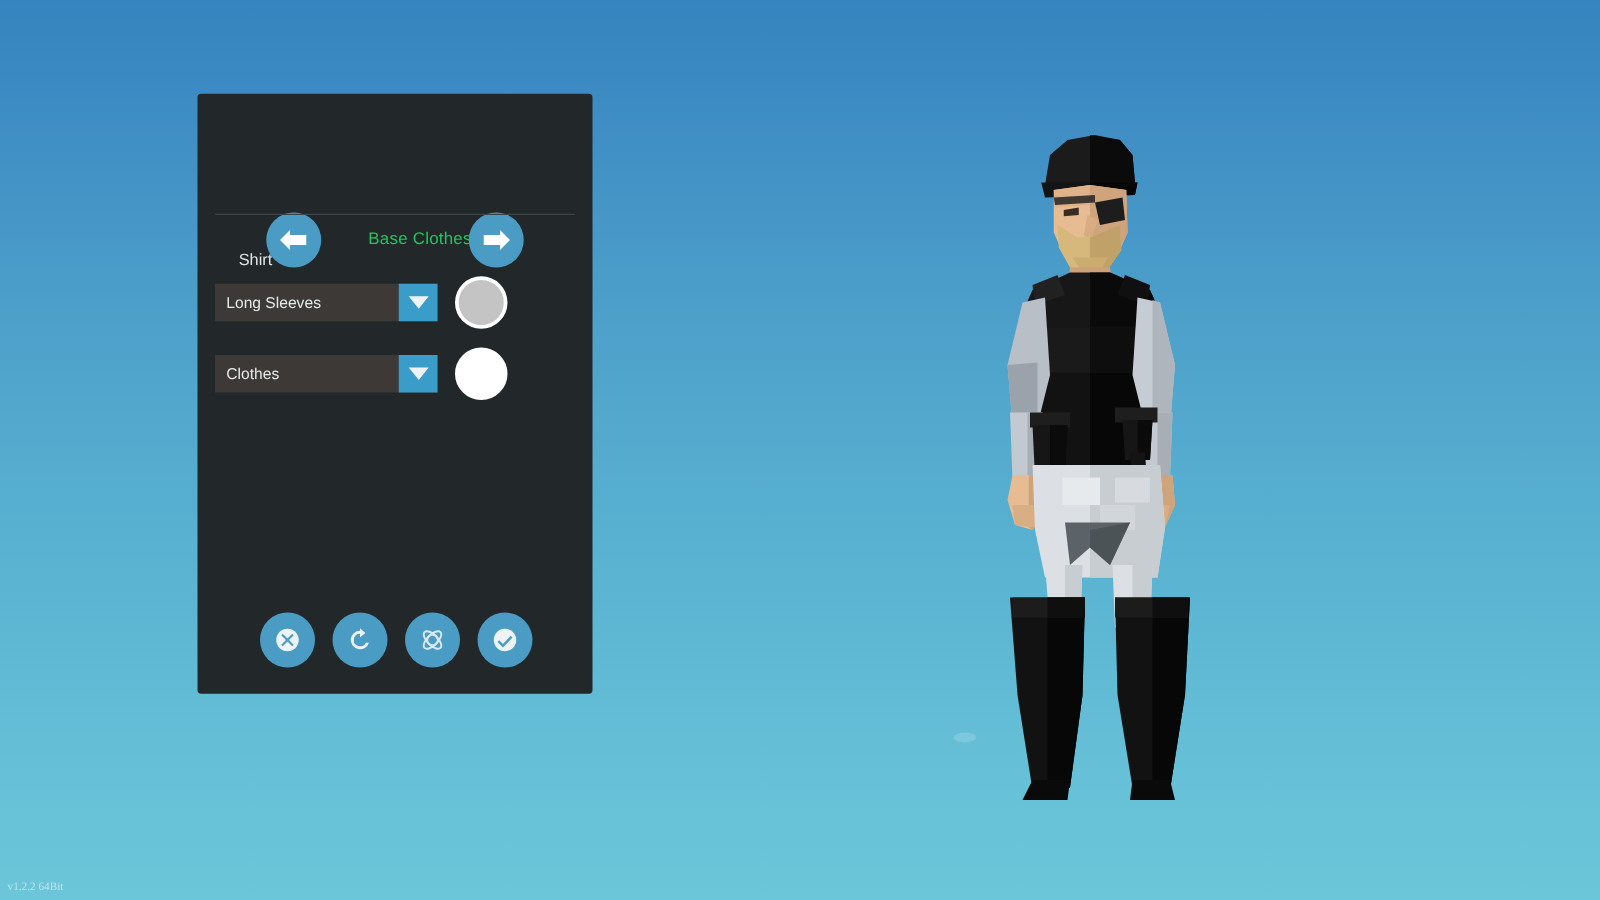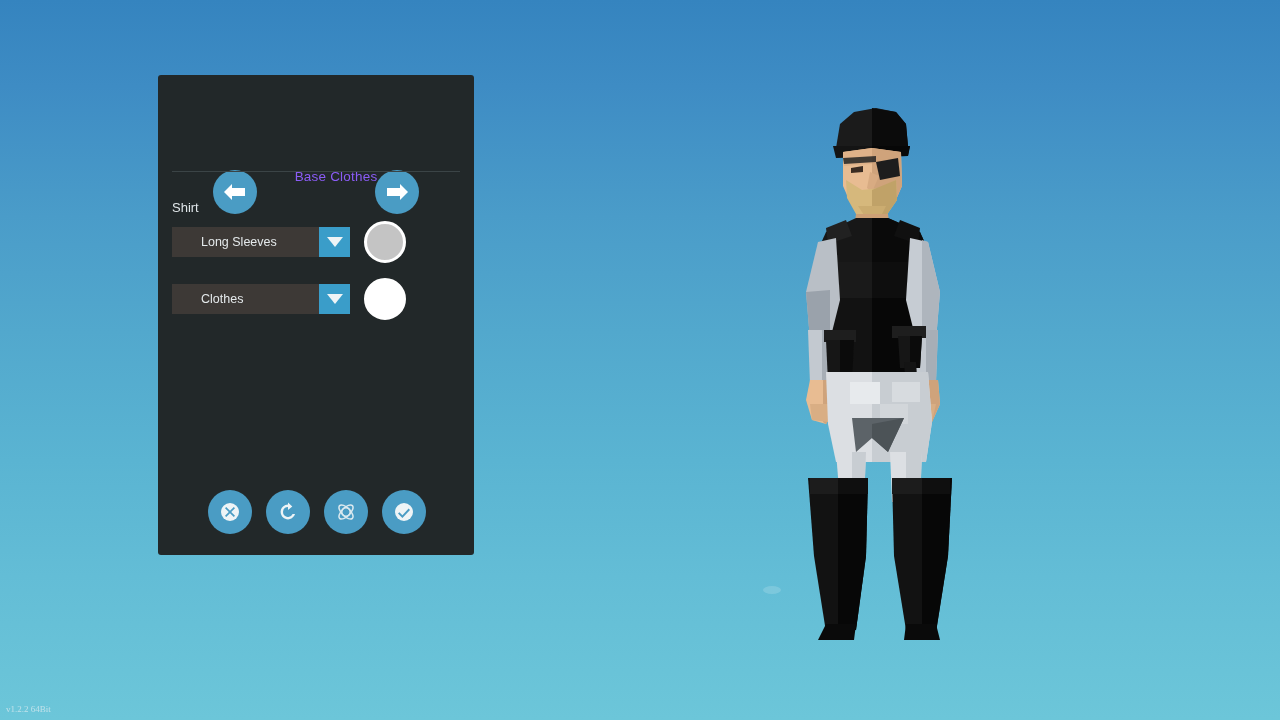--- a/index.html
+++ b/index.html
@@ -36,50 +36,49 @@
     position:absolute; top:95px;
     width:44px; height:44px; border-radius:50%;
     background:#4a9cc4; border:none; cursor:pointer;
     display:flex; align-items:center; justify-content:center;
   }
   #prev-category-button { left:55px; }
   #next-category-button { left:217px; }
   .nav-arrow svg { display:block; }
 
   #category-title {
-    position:absolute; left:0; top:79px; width:356px; height:44px;
+    position:absolute; left:0; top:93px; width:356px; height:44px;
     display:flex; align-items:center; justify-content:center;
-    color:#8b5cf6; font-size:13.5px; letter-spacing:.2px;
+    color:#22c55e; font-size:13.5px; letter-spacing:.2px;
     pointer-events:none;
   }
 
   #panel-divider {
     position:absolute; left:14px; top:96px; width:288px; height:1px;
     background:#3b4446;
   }
 
   
   #options-list {
     position:absolute; left:0; top:125px; width:316px;
   }
   .option-row { position:relative; margin-bottom:15px; padding:0 14px; }
   .option-label {
-    color:#dfe5e8; font-size:13px; margin-bottom:6px; display:block;
+    color:#dfe5e8; font-size:13px; margin-bottom:6px; display:block;margin-left:19px;
   }
   .option-controls { display:flex; align-items:center; }
   .dropdown {
     position:relative; width:178px; height:30px;
     background:#3d3936; display:flex; align-items:center;
     cursor:pointer; border:none;
   }
   .dropdown-value {
-    flex:1; padding-left:19px; color:#e4e9eb;
+    flex:1; padding-left:9px; color:#e4e9eb;
     font-size:12.5px; text-align:left; white-space:nowrap;
     overflow:hidden;
-    margin-left:10px;
   }
   .dropdown-arrow {
     width:31px; height:30px; background:#3a9dc9;
     display:flex; align-items:center; justify-content:center;
     flex:none;
   }
   .dropdown-arrow i {
     display:block; width:0; height:0;
     border-left:8px solid transparent;
     border-right:8px solid transparent;

